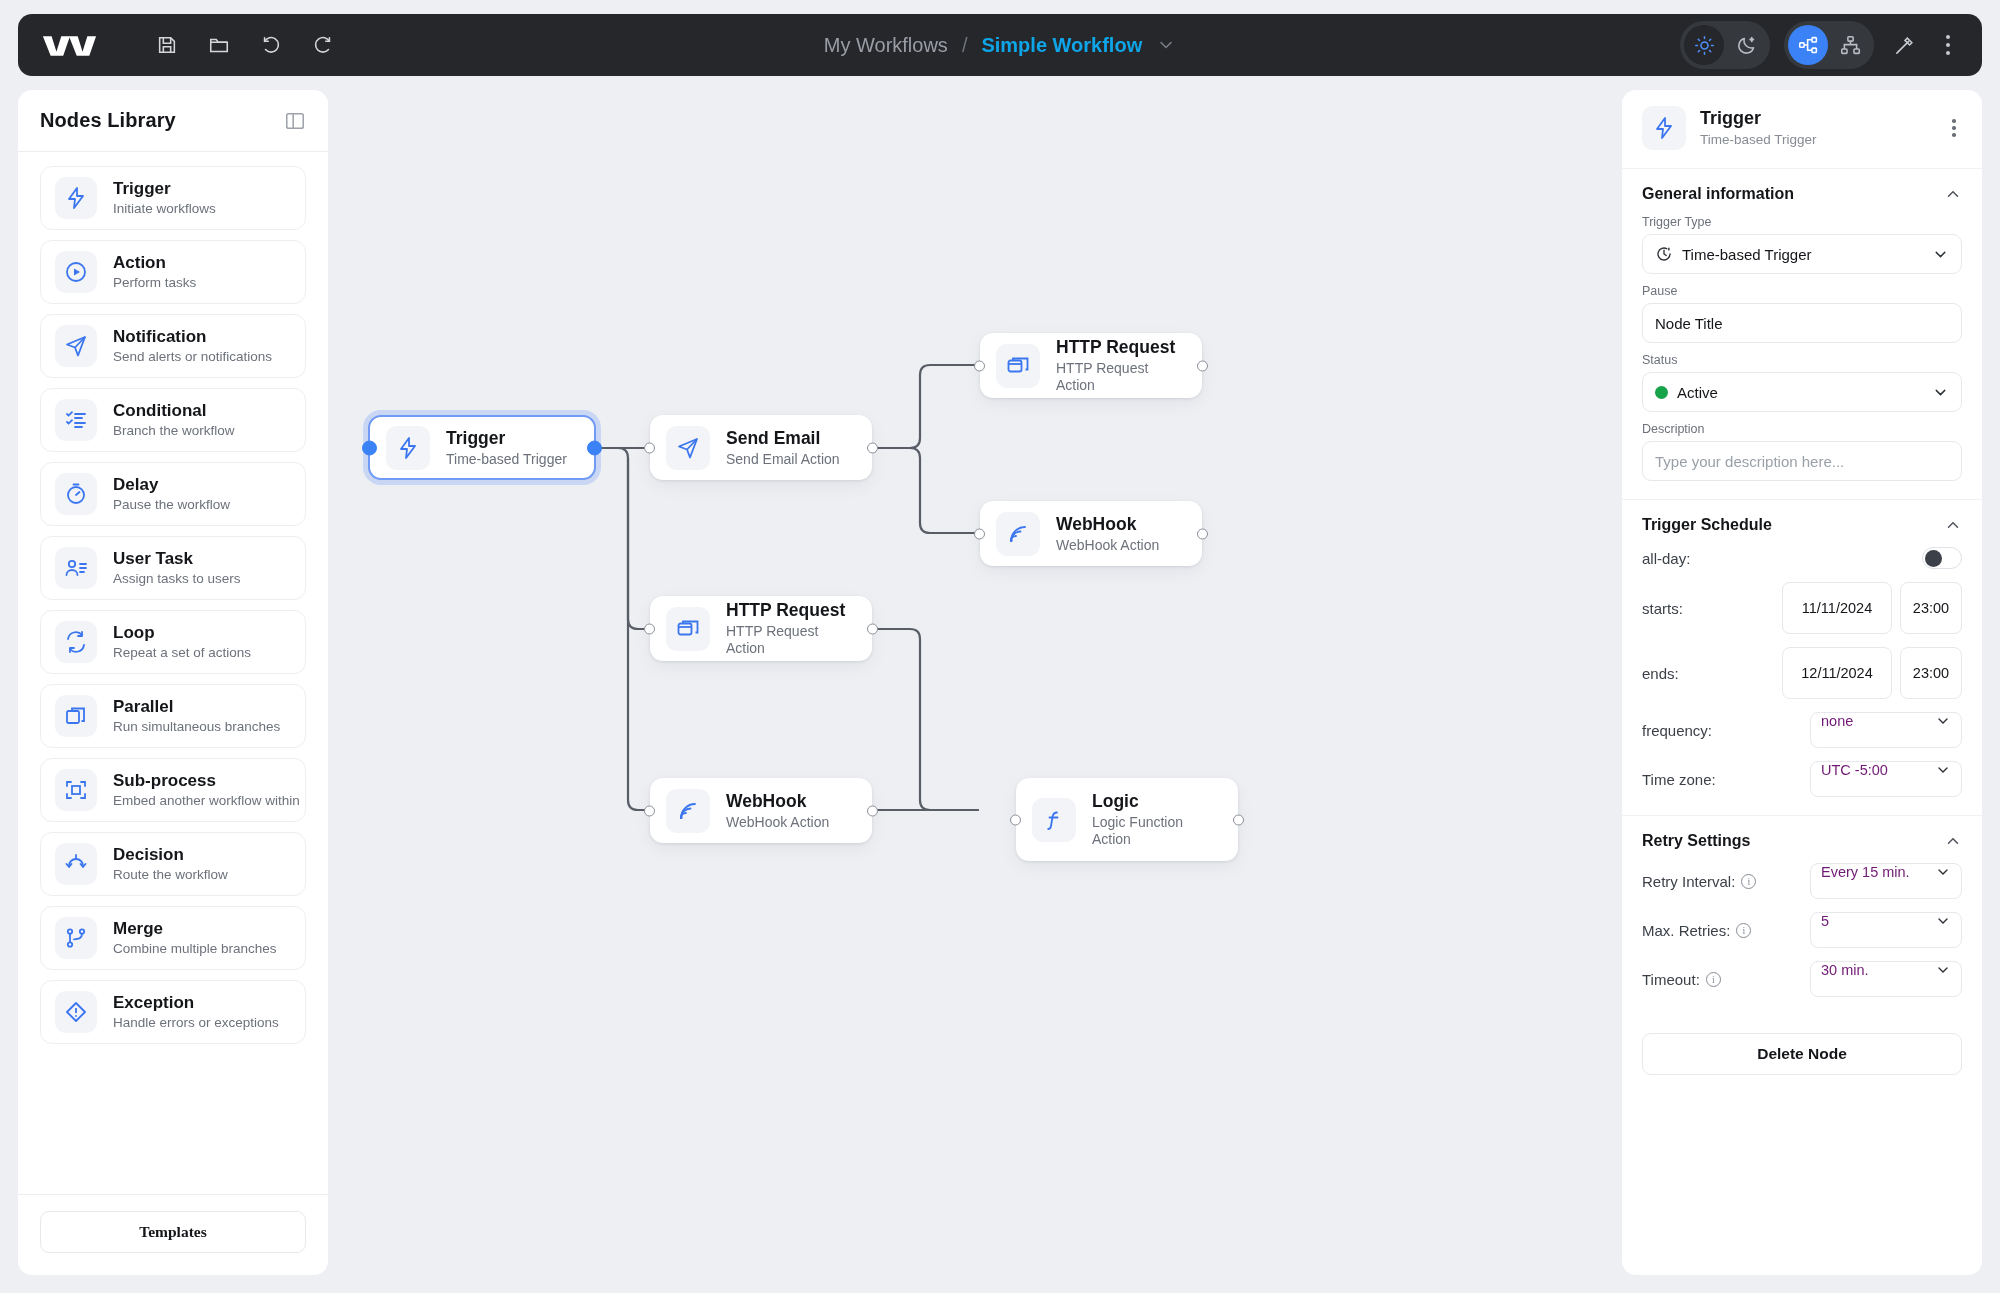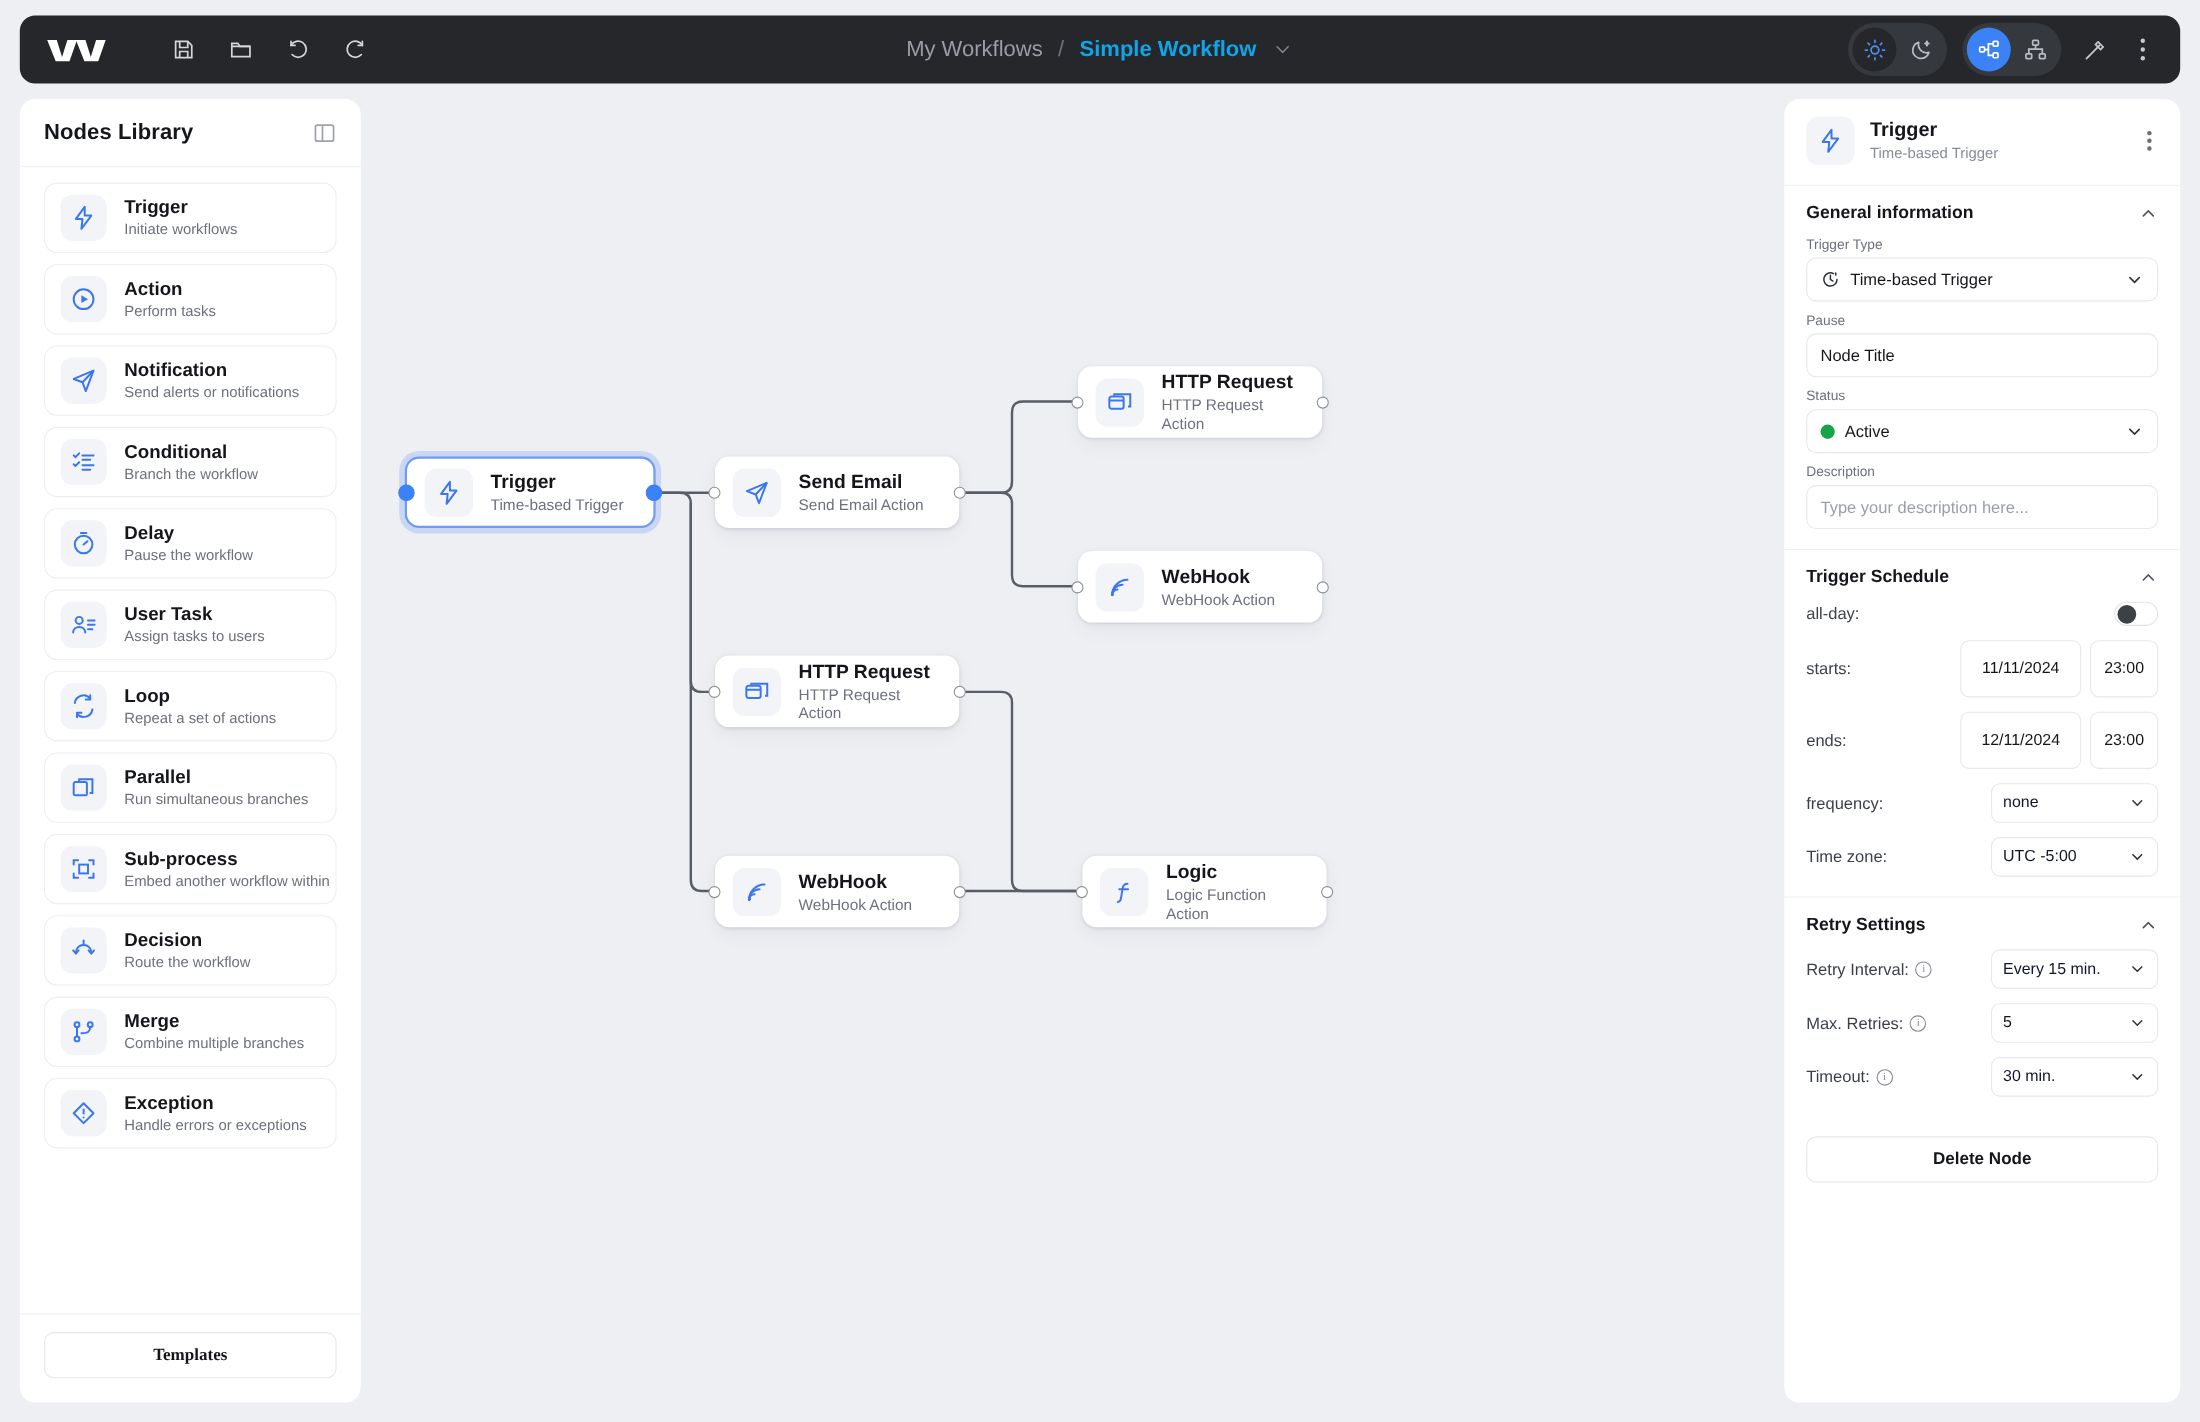--- a/index.html
+++ b/index.html
@@ -153,21 +153,21 @@
   .toggle i { position: absolute; left: 2px; top: 1.5px; width: 17px; height: 17px; border-radius: 50%; background: #3b4049; display: block; }
   .mini {
     height: 52px; border: 1px solid #e6e8ec; border-radius: 8px; background: #fff;
     display: flex; align-items: center; justify-content: center;
     font-size: 14.5px; color: #14161a; cursor: pointer; padding: 0 10px;
   }
   .mini.date { width: 110px; }
   .mini.time { width: 62px; }
   .sel-sm {
     height: 36px; width: 152px; border: 1px solid #e6e8ec; border-radius: 8px; background: #fff;
-    display: flex; align-items: center; padding: 0 10px; font-size: 14.5px; color: #0f172a; cursor: pointer;
+    display: flex; align-items: flex-start; padding: 0 10px; font-size: 14.5px; color: #701a75; cursor: pointer;
   }
   .sel-sm .chev { margin-left: auto; display: flex; color: #2b2f36; }
   .sel-sm .chev svg { width: 16px; height: 16px; display: block; }
   .info-i {
     width: 15px; height: 15px; border-radius: 50%; border: 1.3px solid #878c95;
     color: #878c95; font-size: 10px; line-height: 13px; text-align: center;
     display: inline-block; margin-left: 6px; font-family: "Liberation Serif", serif; cursor: help;
   }
   .row-label-wrap { display: flex; align-items: center; }
   .pn-foot { padding: 18px 20px 22px 20px; }
@@ -575,21 +575,21 @@
             <circle cx="5.4" cy="18.6" r="1.3" fill="currentColor" stroke="none"></circle>
           </svg>
       </span>
       <span>
         <span class="wf-name">WebHook</span>
         <span class="wf-sub" style="display:block">WebHook Action</span>
       </span>
       <span class="port right"></span>
     </div>
 
-    <div class="wf-node" style="left:654px; top:688px; width:222px; height:65px;">
+    <div class="wf-node" style="left:686px; top:688px; width:222px; height:83px;">
       <span class="port left"></span>
       <span class="node-ico">
         <svg viewBox="0 0 24 24" fill="none" stroke="currentColor" stroke-width="1.8" stroke-linecap="round">
             <path d="M15 4.5c-3 0-4 1.5-4.5 4.5l-1.5 9c-.4 2.2-1.2 3-2.8 3"></path>
             <path d="M7.5 9.5h8"></path>
           </svg>
       </span>
       <span>
         <span class="wf-name">Logic</span>
         <span class="wf-sub" style="display:block">Logic Function Action</span>

